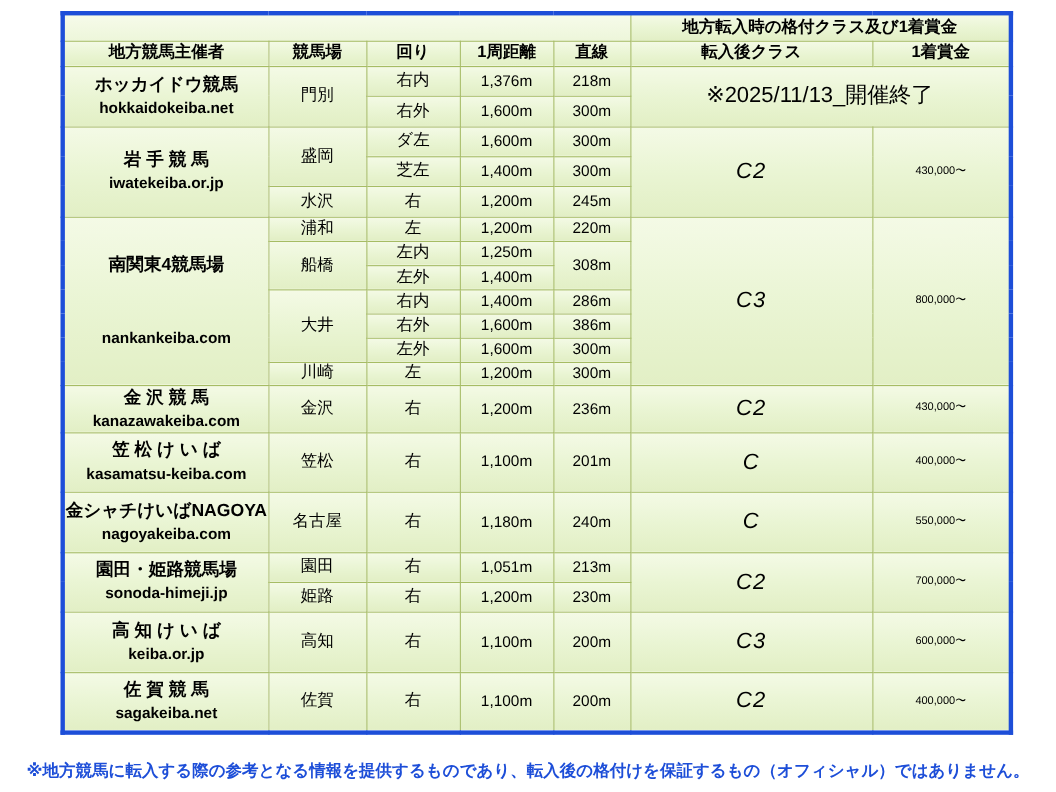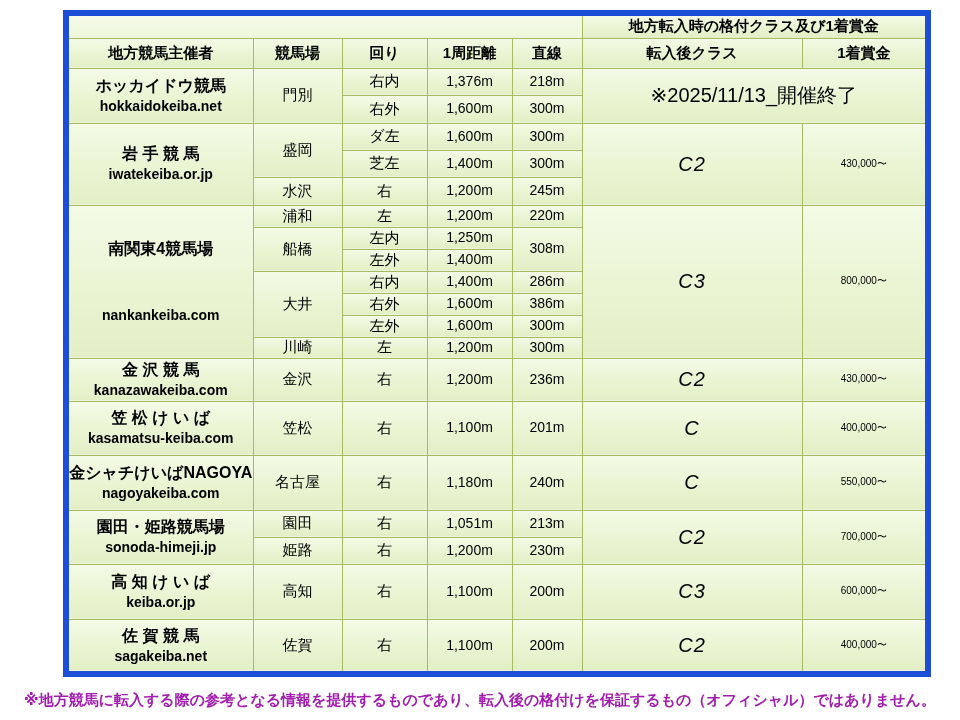--- a/index.html
+++ b/index.html
@@ -3,44 +3,44 @@
 <meta charset="utf-8">
 <style>
   html,body{margin:0;padding:0;background:#ffffff;}
   body{
     width:960px;height:720px;position:relative;overflow:hidden;
     font-family:"Liberation Sans","DejaVu Sans",sans-serif;color:#000;
   }
   .canvas{position:absolute;left:0;top:0;width:960px;height:720px;background:#ffffff;}
 
   table.keiba{
-    position:absolute;left:63px;top:10px;width:862px;
+    position:absolute;left:55px;top:10px;width:862px;
     border-collapse:collapse;table-layout:fixed;
-    border:6px solid #1d4ed8;
+    border:4px solid #1d4ed8;
   }
   td,th{
     border:1px solid #a6bc64;
     background:linear-gradient(180deg,#f4fae6 0%,#eaf5d4 50%,#e2efc5 100%);
     text-align:center;vertical-align:middle;padding:0;overflow:hidden;
     line-height:1.25;
   }
   th{font-weight:bold;font-size:15px;}
   th.top-blank{background:linear-gradient(180deg,#f6fbea 0%,#edf6da 100%);}
   .cell-track,.cell-turn{font-size:15px;}
   .cell-lap,.cell-straight{font-size:14px;}
   .cell-class{font-size:20px;letter-spacing:1px;font-style:italic;}
   .cell-prize{font-size:10px;}
   .cell-note{font-size:20px;}
   .org-name{font-weight:bold;font-size:16px;white-space:nowrap;}
   .org-url{font-weight:bold;font-size:14px;white-space:nowrap;}
   .org-wrap{display:flex;flex-direction:column;align-items:center;justify-content:center;gap:2px;}
   .org-wrap.wide-gap{gap:48px;}
   .footnote{
     position:absolute;left:0;top:691px;width:960px;text-align:center;
-    color:#a21caf;font-weight:bold;font-size:15px;white-space:nowrap;
+    color:#1d4ed8;font-weight:bold;font-size:15px;white-space:nowrap;
   }
 </style>
 </head>
 <body>
 
 <div class="canvas">
   <table class="keiba">
     <colgroup>
       <col style="width:187px">
         <col style="width:89px">
@@ -48,21 +48,21 @@
       <col style="width:85px">
         <col style="width:70px">
         <col style="width:220px">
       <col style="width:126px">
     </colgroup>
     <thead>
       <tr style="height:25px">
         <th class="top-blank" colspan="5"></th>
         <th colspan="2">地方転入時の格付クラス及び1着賞金</th>
       </tr>
-      <tr style="height:30px" id="col-header-row">
+      <tr style="height:23px" id="col-header-row">
           <th>地方競馬主催者</th>
           <th>競馬場</th>
           <th>回り</th>
           <th>1周距離</th>
           <th>直線</th>
           <th>転入後クラス</th>
           <th>1着賞金</th>
         </tr>
     </thead>
     <tbody id="table-body">

